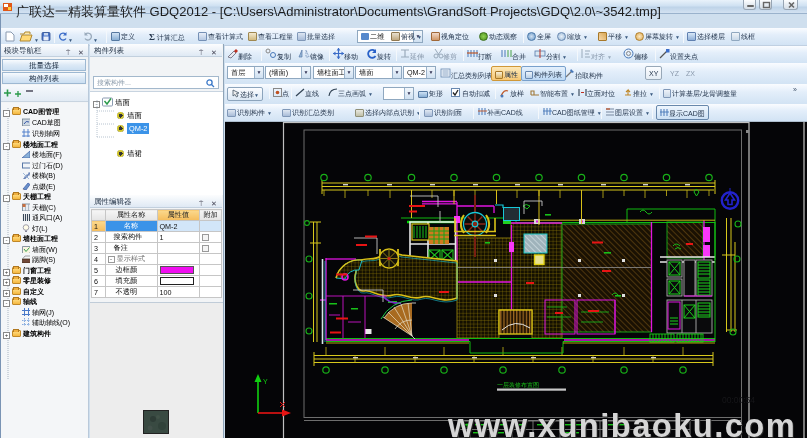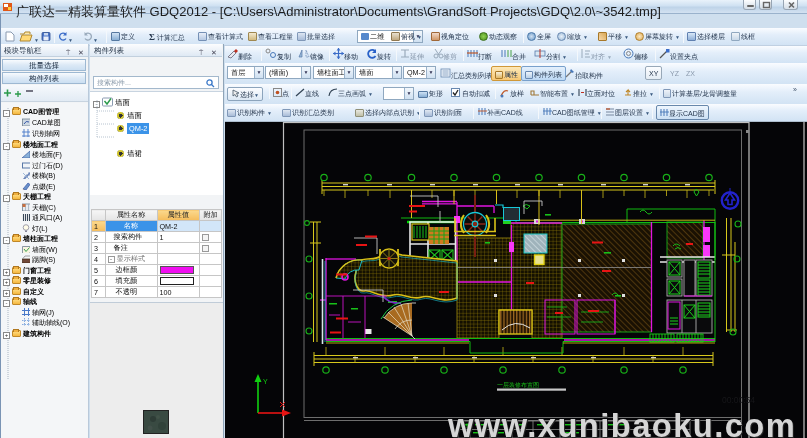--- a/index.html
+++ b/index.html
@@ -353,20 +353,21 @@
             <path d="M2.5 4 l2.5 3 4-5.5" fill="none" stroke="#2a9a4a" stroke-width="1.4"></path>
           </svg><span style="font-size:7.4px">墙面</span></div>
       <div class="titem" style="left:27px;top:16px"><span class="dot"></span><span style="font-size:7.4px">墙面</span></div>
       <div class="titem" style="left:27px;top:29px"><span class="dot"></span><span class="sel" style="font-size:7.4px;padding:1px 2px">QM-2</span></div>
       <div class="titem" style="left:27px;top:54px"><span class="dot"></span><span style="font-size:7.4px">墙裙</span></div>
       <svg class="abs" style="left:6px;top:8px" width="22" height="40">
           <path d="M1 0 v37 M1 11 h18 M1 24 h18 M1 37 h18" stroke="#b8c4d0" stroke-width="1" stroke-dasharray="1 1"></path>
         </svg>
     </div>
 
+    <div class="phead" style="left:0;top:151px;width:132px">属性编辑器<span class="pin" style="left:109px">⍑</span><span class="pin" style="left:121px">✕</span></div>
     <table class="prop abs" style="left:1px;top:165px;width:131px">
       <tbody>
           <tr class="hd">
             <td style="width:13px"></td>
             <td style="width:50px">属性名称</td>
             <td style="width:41px;background:linear-gradient(#fbd98d,#f5bc5b)">属性值</td>
             <td style="width:21px">附加</td>
           </tr>
       <tr>
             <td style="background:linear-gradient(#fbd98d,#f5bc5b)">1</td>

